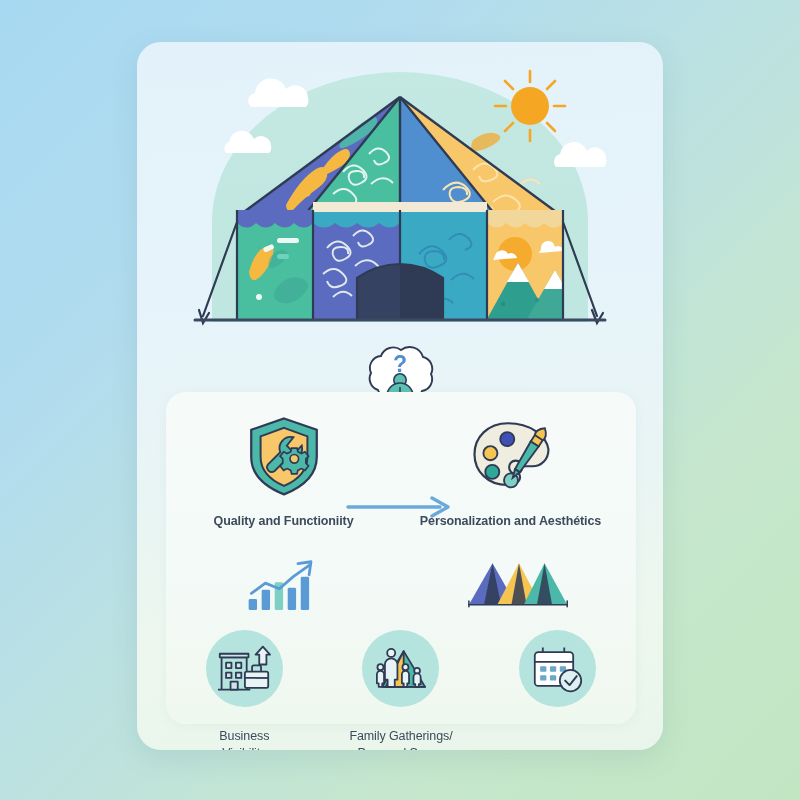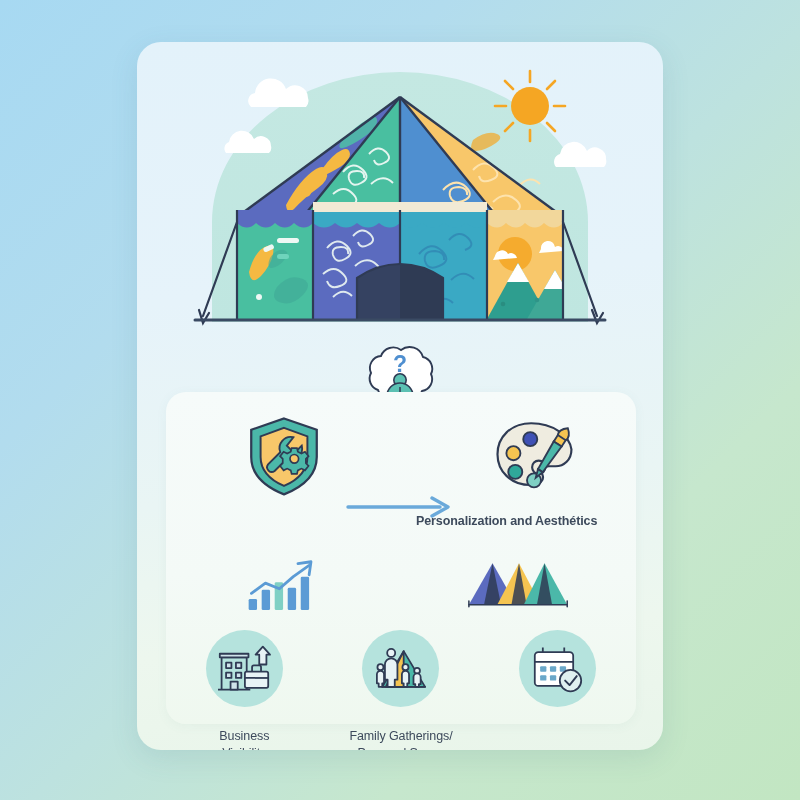--- a/index.html
+++ b/index.html
@@ -47,21 +47,21 @@
     box-shadow: 0 2px 12px rgba(80,130,140,0.06);
   }
 
   
   .row-top {
     position: absolute;
     left: 0; top: 16px;
     width: 470px; height: 150px;
   }
   .col-left  { position: absolute; left: 0px;   top: 0; width: 235px; text-align: center; }
-  .col-right { position: absolute; left: 250px; top: 0; width: 235px; text-align: left; }
+  .col-right { position: absolute; left: 227px; top: 0; width: 235px; text-align: center; }
   .icon-big { height: 96px; display: flex; align-items: center; justify-content: center; }
   .cap-main {
     font-size: 12.5px; font-weight: 700; color: #3d4a5c;
     letter-spacing: -0.1px; margin-top: 10px; line-height: 1.25;
   }
   #flow-arrow {
     position: absolute;
     left: 178px; top: 86px;
     width: 112px; height: 26px;
   }
@@ -288,20 +288,21 @@
             <path d="M47 17 L72 26 L72 48 q0 20 -25 31 q-25 -11 -25 -31 L22 26 Z" fill="#f8c76a" stroke="#2f3b54" stroke-width="2.1"></path>
             <g>
               <path d="M57 27 a12 12 0 0 0 -14 16 L30 56 a5 5 0 0 0 7 7 L50 50 a12 12 0 0 0 16 -14 L58 44 L50 36 Z" fill="#4bb8a9" stroke="#2f3b54" stroke-width="2"></path>
               <g transform="translate(58,53)">
                 <path d="M-3 -12 h6 l1 4 l4 2 l4 -2 l4 5 l-3 3 v5 l3 3 l-4 5 l-4 -2 l-4 2 l-1 4 h-6 l-1 -4 l-4 -2 l-4 2 l-4 -5 l3 -3 v-5 l-3 -3 l4 -5 l4 2 l4 -2 Z" fill="#4bb8a9" stroke="#2f3b54" stroke-width="1.9" transform="translate(0,-3) scale(0.95)"></path>
                 <circle cx="0" cy="-3" r="4.6" fill="#f8c76a" stroke="#2f3b54" stroke-width="1.8"></circle>
               </g>
             </g>
           </svg>
         </div>
+        <div class="cap-main">Quality and Functioniity</div>
       </div>
 
       <div id="flow-arrow">
         <svg viewBox="0 0 112 26" width="112" height="26" xmlns="http://www.w3.org/2000/svg">
           <line x1="4" y1="13" x2="96" y2="13" stroke="#6aa9da" stroke-width="3.4" stroke-linecap="round"></line>
           <path d="M88 4 L104 13 L88 22" fill="none" stroke="#6aa9da" stroke-width="3.4" stroke-linecap="round" stroke-linejoin="round"></path>
         </svg>
       </div>
 
       <div class="col-right">

